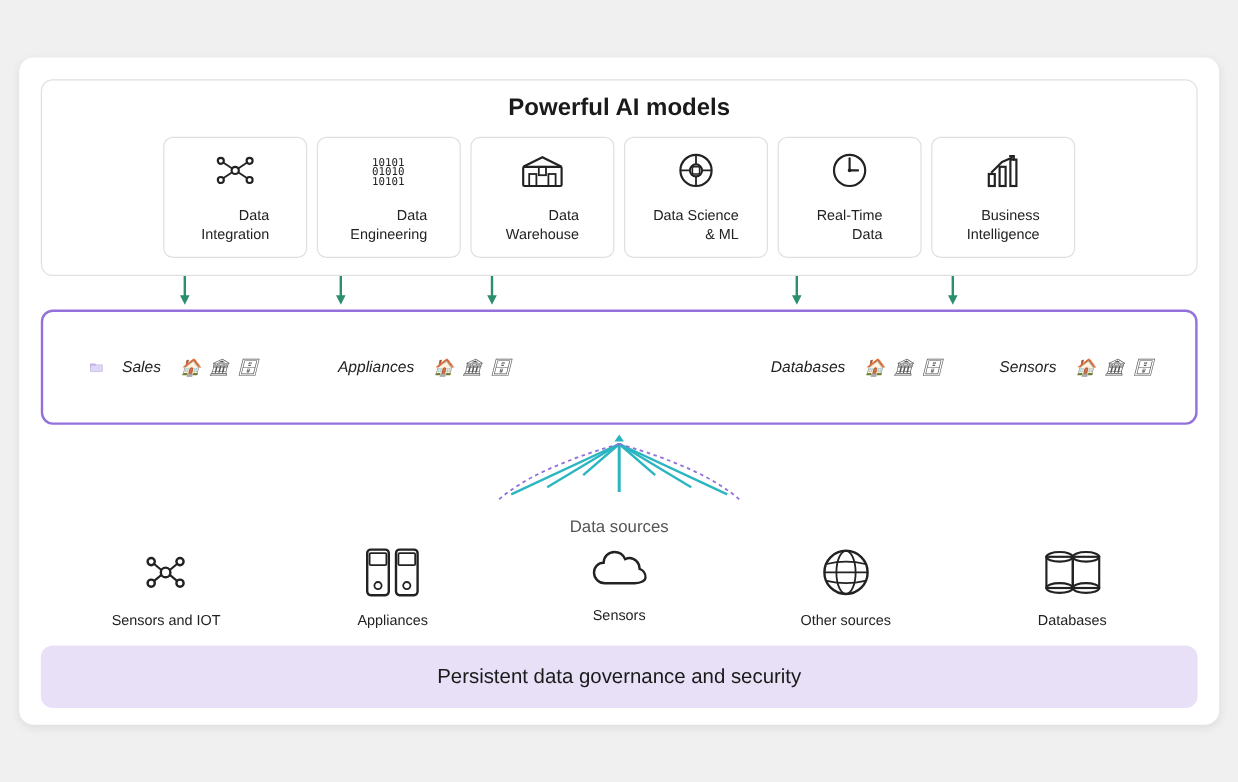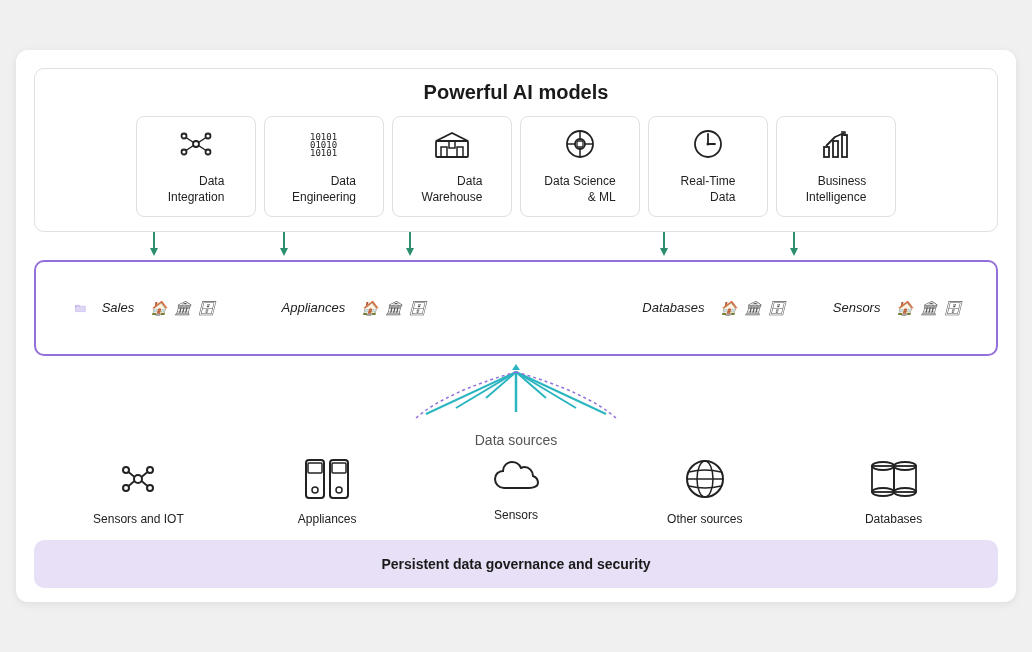--- a/index.html
+++ b/index.html
@@ -141,22 +141,22 @@
 
     
     .governance-box {
       background: #e8e0f7;
       border-radius: 10px;
       padding: 16px;
       text-align: center;
       margin-top: 10px;
     }
     .governance-title {
-      font-size: 14px;
-      font-weight: 700;
+      font-size: 17px;
+      font-weight: 400;
       color: #1a1a1a;
     }
   </style>
 </head>
 <body>
 
 <div class="main-container">
 
   <div class="ai-models-box">
     <div class="ai-models-title">Powerful AI models</div>

